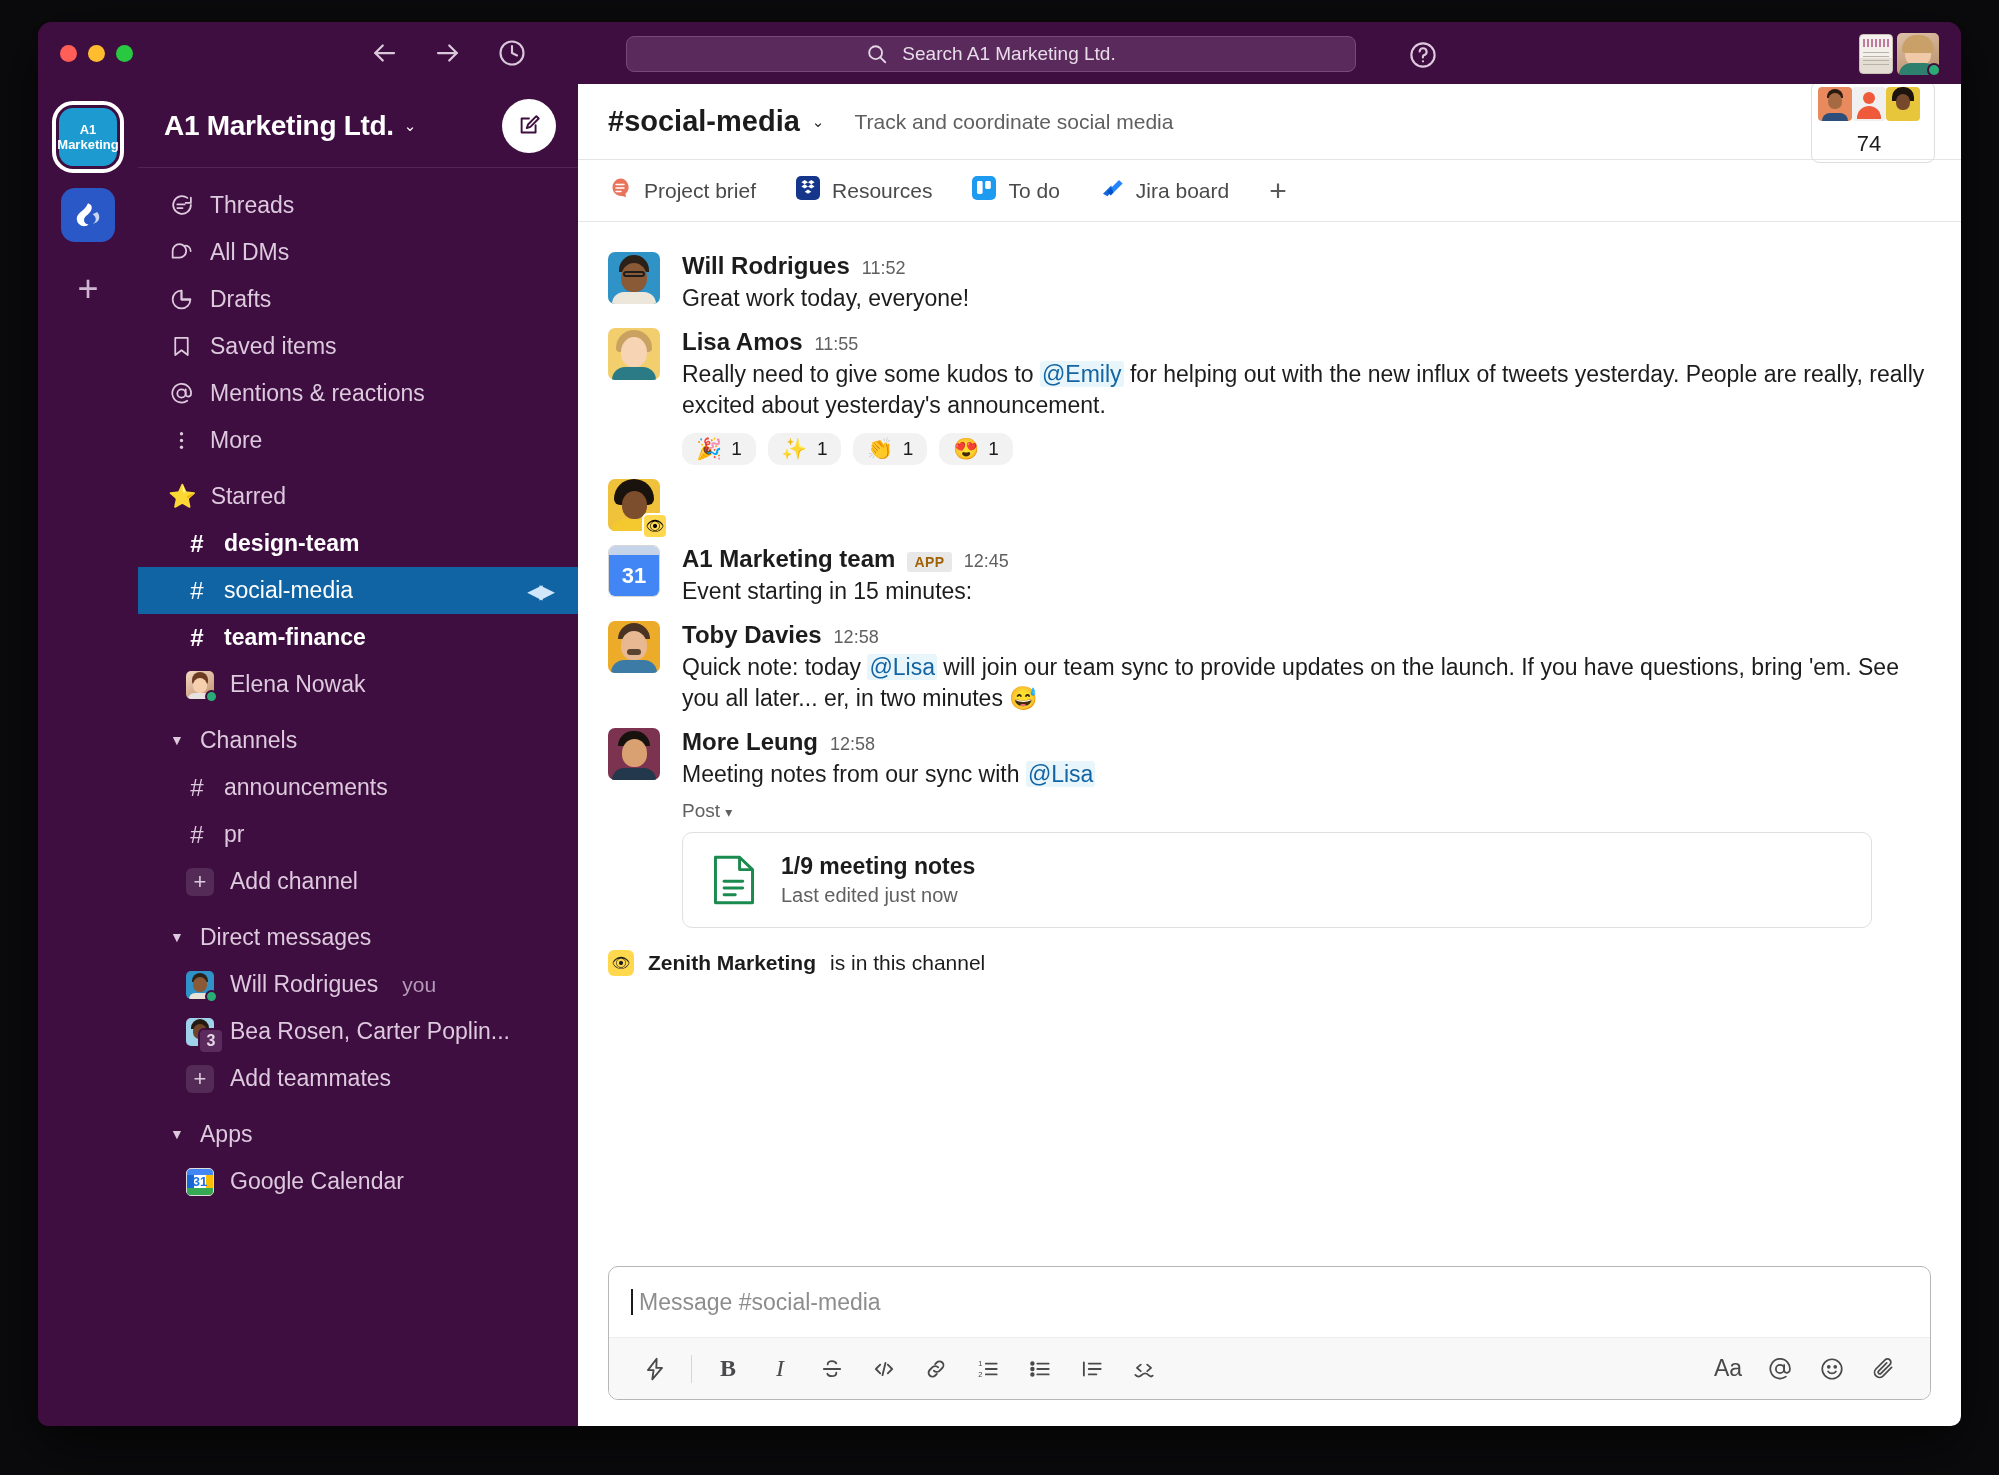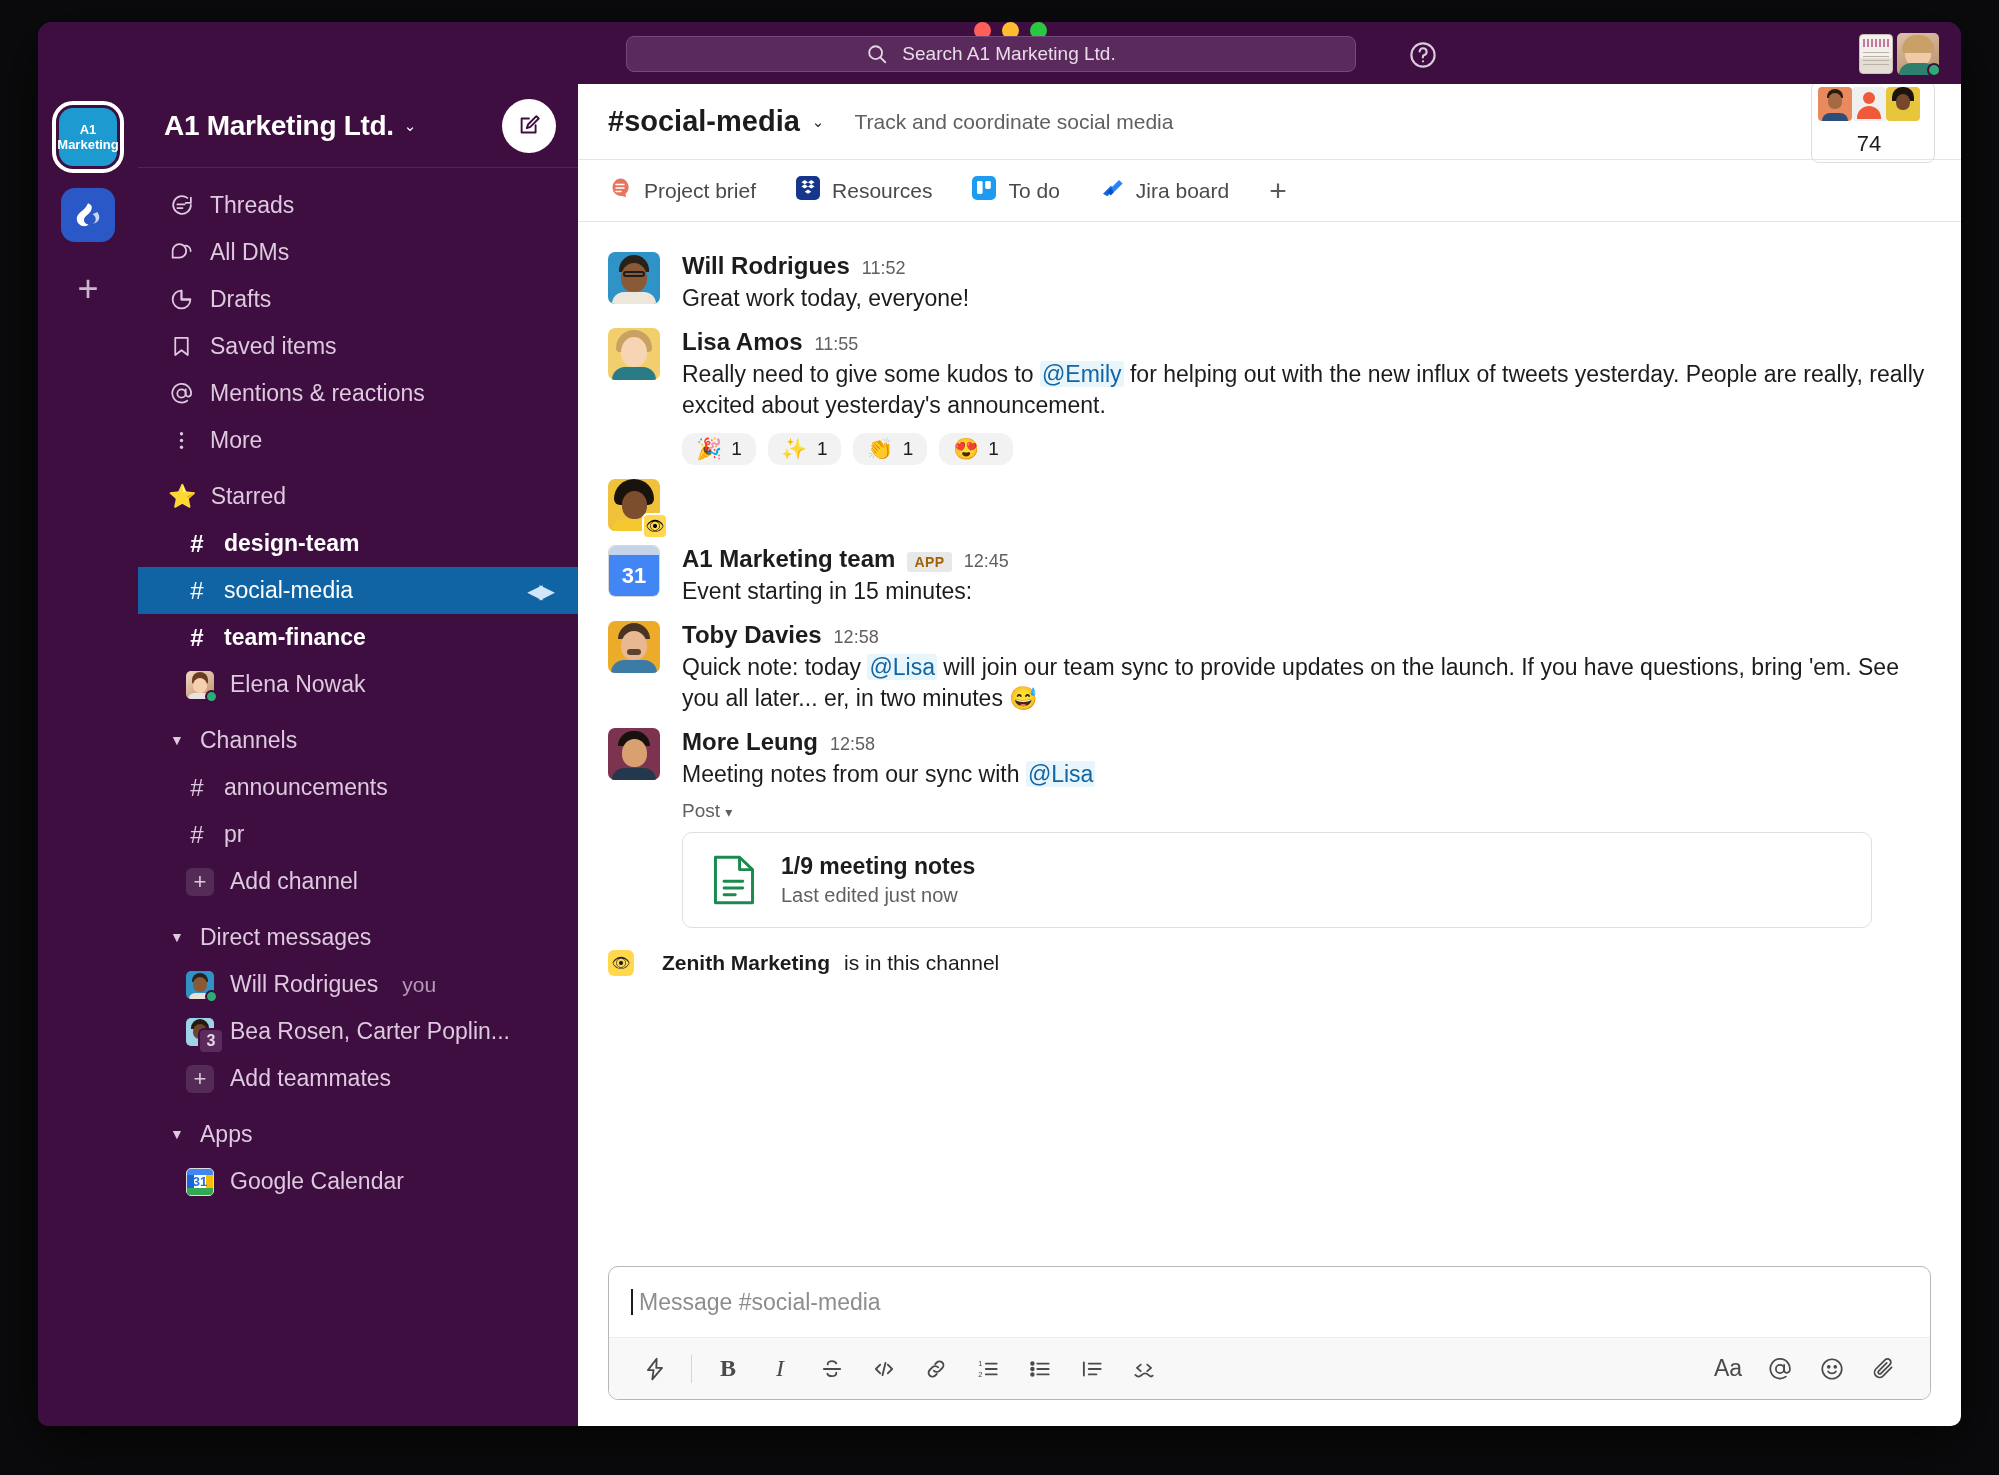--- a/index.html
+++ b/index.html
@@ -19,21 +19,21 @@
     border-radius: 14px 14px 10px 10px;
     overflow: hidden;
     box-shadow: 0 18px 60px rgba(0,0,0,.65);
   }
 
   
   #titlebar {
     position: relative;
     height: 62px;
     background: #3f0e40;
-    display: flex; align-items: center; flex-direction: column;
+    display: flex; align-items: center;
   }
   .traffic { display: flex; gap: 11px; margin-left: 22px; }
   .tl { width: 17px; height: 17px; border-radius: 50%; }
   .tl.red { background: #ff5f57; }
   .tl.yellow { background: #febc2e; }
   .tl.green { background: #28c840; }
 
   .nav-icons { display: flex; align-items: center; gap: 34px; margin-left: 236px; }
   .nav-ico { width: 30px; height: 30px; color: #d9c7da; display: flex; align-items: center; justify-content: center; cursor: pointer; }
   .nav-ico svg { display: block; }
@@ -222,21 +222,21 @@
   }
   .post-card .doc { width: 42px; height: 52px; flex: 0 0 auto; }
   .post-card .pt { font-size: 23px; font-weight: 700; color: #1d1c1d; }
   .post-card .ps { font-size: 20px; color: #616061; margin-top: 4px; }
 
   .chan-notice { display: flex; align-items: center; gap: 14px; margin: 22px 0 0 0; font-size: 21px; color: #1d1c1d; }
   .chan-notice .appico {
     width: 26px; height: 26px; border-radius: 6px; background: #ffd84d;
     display: flex; align-items: center; justify-content: center; font-size: 15px;
   }
-  .chan-notice b { font-weight: 700; margin-left: 14px; }
+  .chan-notice b { font-weight: 700; }
 
   
   #composer-wrap { padding: 10px 30px 26px 30px; }
   #composer { border: 1px solid #b7b7b9; border-radius: 10px; overflow: hidden; }
   #composer-input {
     height: 70px; display: flex; align-items: center; padding: 0 22px; font-size: 23px; color: #8d8d8e;
     cursor: text;
   }
   #composer-input .caret { width: 2px; height: 26px; background: #1d1c1d; margin-right: 6px; }
   #composer-toolbar {

